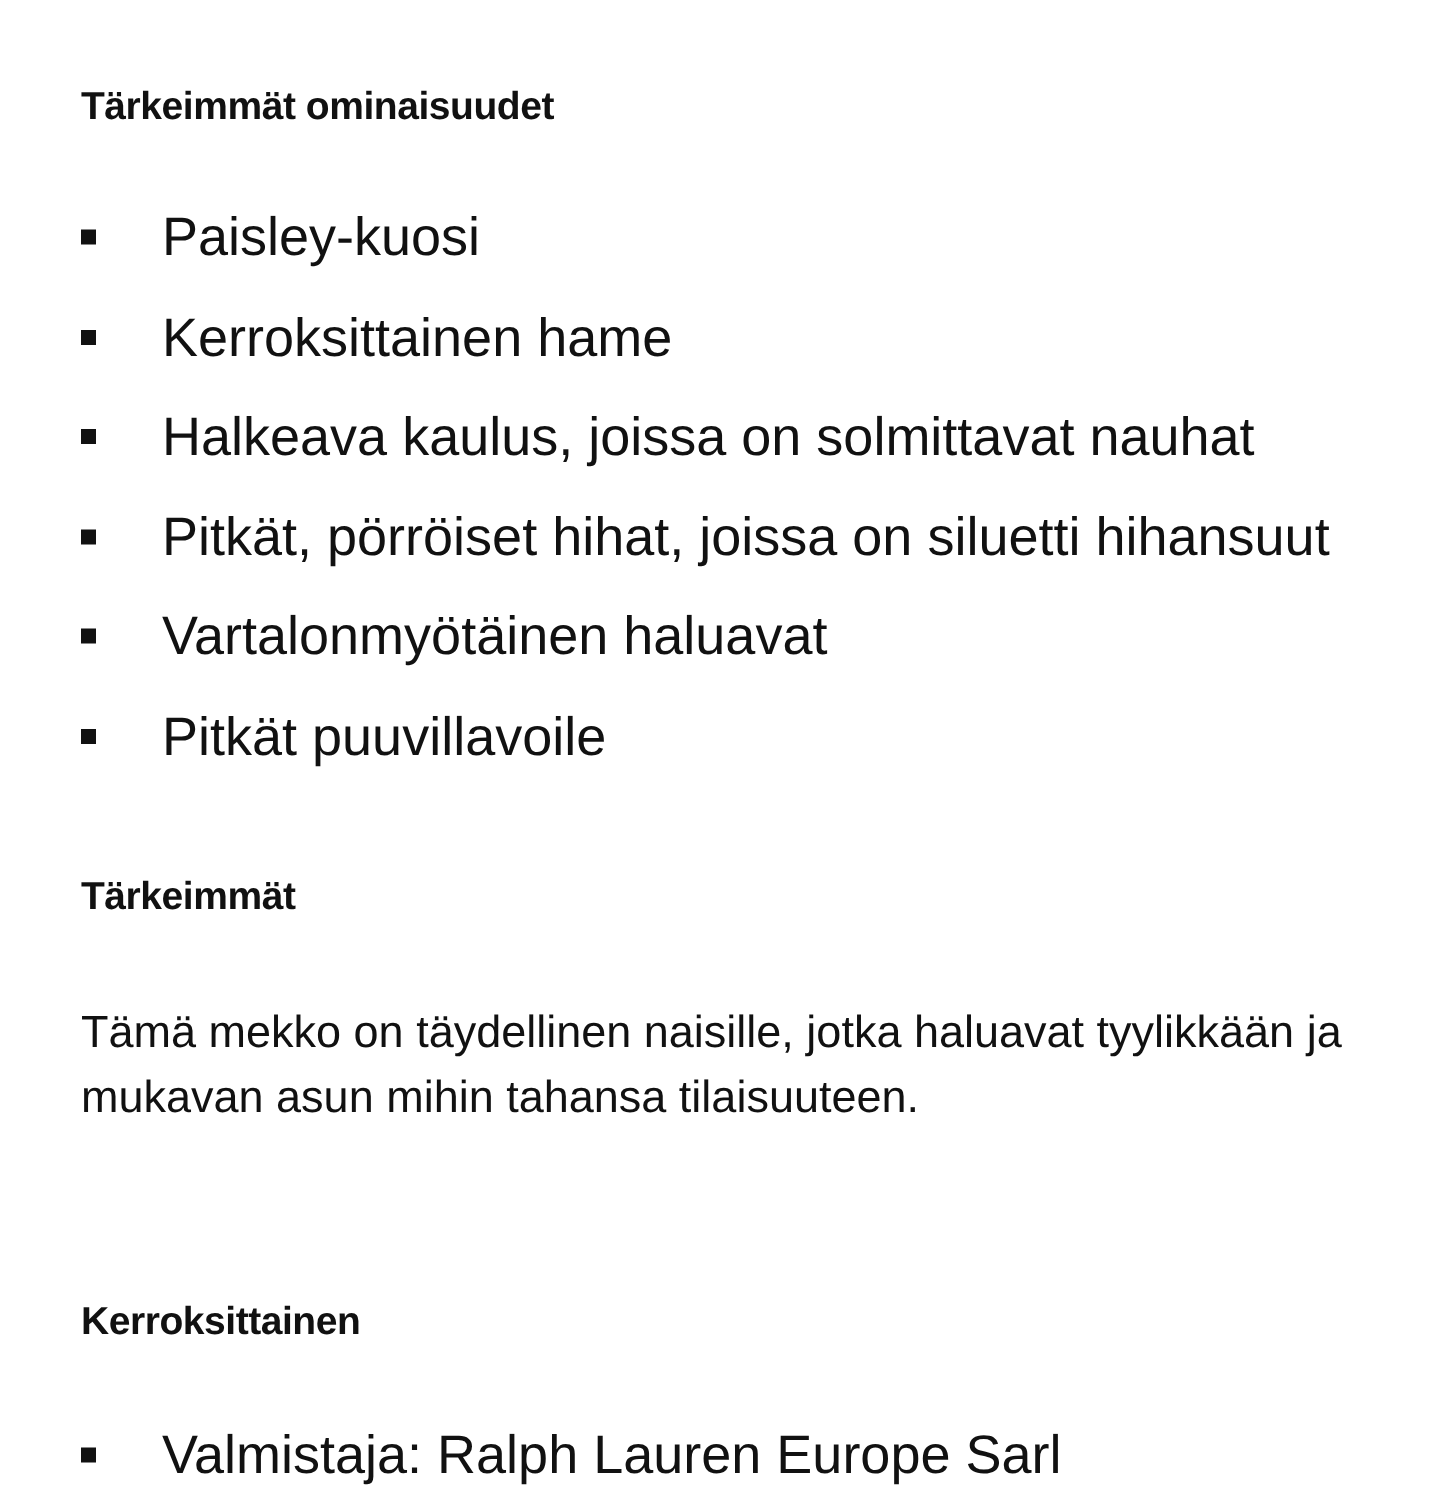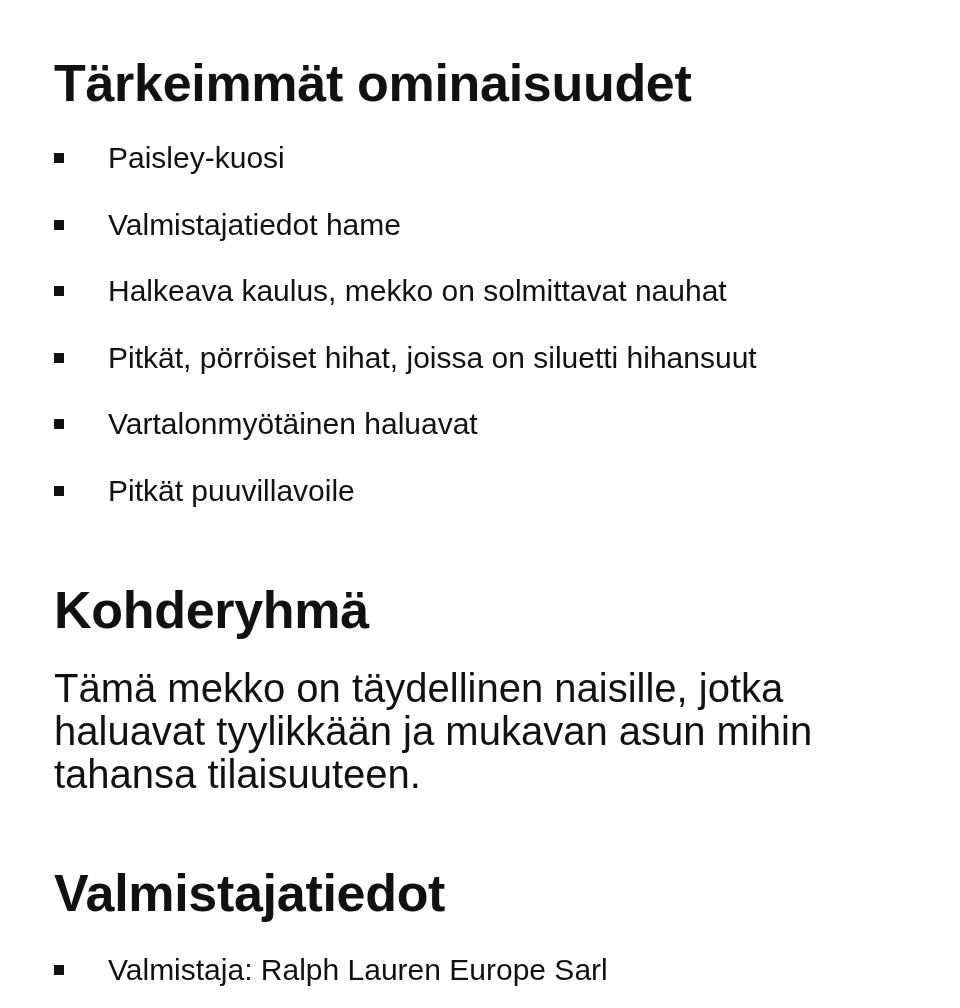--- a/index.html
+++ b/index.html
@@ -12,21 +12,21 @@
     height: 1008px;
     overflow: hidden;
     position: relative;
     color: #111111;
     font-family: "Liberation Sans", sans-serif;
   }
   .section-title {
     position: absolute;
     left: 54px;
     margin: 0;
-    font-size: 52px;
+    font-size: 26px;
     font-weight: 700;
     letter-spacing: -0.3px;
     line-height: 1;
     color: #111111;
   }
   .bullet-list {
     position: absolute;
     left: 54px;
     margin: 0;
     padding: 0;
@@ -43,71 +43,71 @@
     left: 0;
     top: 12px;
     width: 10px;
     height: 10px;
     background: #111111;
   }
   .bullet-text {
     position: absolute;
     left: 54px;
     top: 0;
-    font-size: 30px;
+    font-size: 36px;
     line-height: 34px;
     white-space: nowrap;
     color: #111111;
   }
   .paragraph {
     position: absolute;
     left: 54px;
     width: 880px;
     margin: 0;
-    font-size: 40px;
+    font-size: 30px;
     line-height: 43px;
     color: #111111;
   }
 </style>
 </head>
 <body>
 
 <h2 class="section-title" style="top:57px;">Tärkeimmät ominaisuudet</h2>
 
 <ul class="bullet-list" style="top:141px;">
   <li class="bullet-item">
     <span class="bullet-marker"></span>
     <span class="bullet-text">Paisley-kuosi</span>
   </li>
   <li class="bullet-item">
     <span class="bullet-marker"></span>
-    <span class="bullet-text">Valmistajatiedot hame</span>
+    <span class="bullet-text">Kerroksittainen hame</span>
   </li>
   <li class="bullet-item">
     <span class="bullet-marker"></span>
-    <span class="bullet-text">Halkeava kaulus, mekko on solmittavat nauhat</span>
+    <span class="bullet-text">Halkeava kaulus, joissa on solmittavat nauhat</span>
   </li>
   <li class="bullet-item">
     <span class="bullet-marker"></span>
     <span class="bullet-text">Pitkät, pörröiset hihat, joissa on siluetti hihansuut</span>
   </li>
   <li class="bullet-item">
     <span class="bullet-marker"></span>
     <span class="bullet-text">Vartalonmyötäinen haluavat</span>
   </li>
   <li class="bullet-item">
     <span class="bullet-marker"></span>
     <span class="bullet-text">Pitkät puuvillavoile</span>
   </li>
 </ul>
 
-<h2 class="section-title" style="top:584px;">Kohderyhmä</h2>
+<h2 class="section-title" style="top:584px;">Tärkeimmät</h2>
 
 <p class="paragraph" style="top:667px;">Tämä mekko on täydellinen naisille, jotka haluavat tyylikkään ja mukavan asun mihin tahansa tilaisuuteen.</p>
 
-<h2 class="section-title" style="top:867px;">Valmistajatiedot</h2>
+<h2 class="section-title" style="top:867px;">Kerroksittainen</h2>
 
 <ul class="bullet-list" style="top:953px;">
   <li class="bullet-item">
     <span class="bullet-marker"></span>
     <span class="bullet-text">Valmistaja: Ralph Lauren Europe Sarl</span>
   </li>
 </ul>
 
 </body></html>

